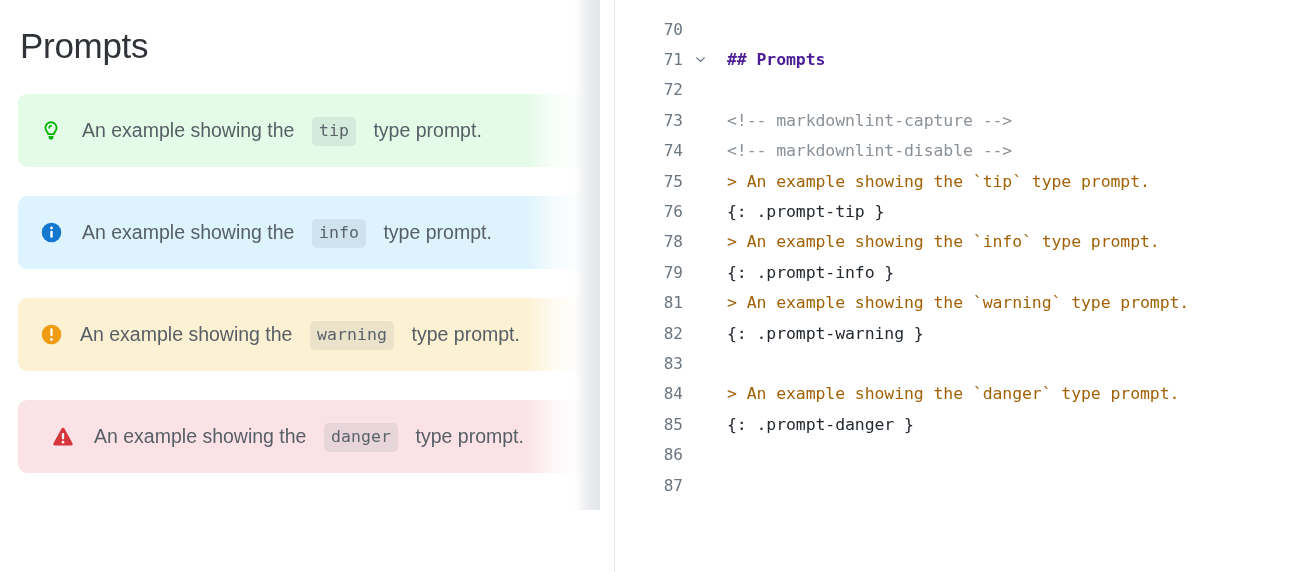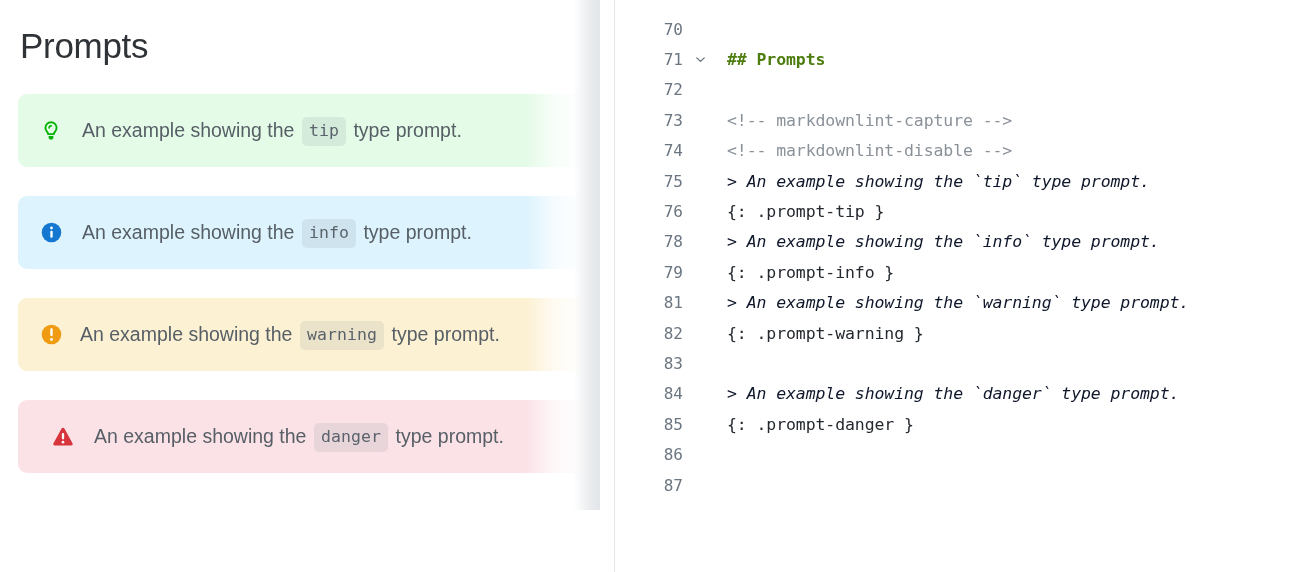--- a/index.html
+++ b/index.html
@@ -74,21 +74,21 @@
   
   .code-chip {
     display: inline-block;
     font-family: "DejaVu Sans Mono", "Liberation Mono", monospace;
     font-size: 16.5px;
     letter-spacing: 0.1px;
     color: #5a636b;
     background: rgba(120, 132, 140, 0.14);
     border-radius: 5px;
     padding: 2px 7px 3px 7px;
-    margin: 0 2px;
+    margin: 0 12px;
     vertical-align: 1px;
   }
 
   
   .p-icon {
     flex: 0 0 auto;
     width: 26px;
     height: 26px;
     display: flex;
     align-items: center;
@@ -178,23 +178,23 @@
   }
   .fold svg { display: block; }
 
   .code-text {
     flex: 1 1 auto;
     padding-left: 12px;
     letter-spacing: -0.1px;
   }
 
   
-  .t-heading { color: #4d7c0f; font-weight: 700; text-align: center; }
+  .t-heading { color: #4c1d95; font-weight: 700; text-align: center; }
   .t-comment { color: #8a9199; }
-  .t-quote   { color: #0f172a; font-style: italic; }
+  .t-quote   { color: #a16207; }
   .t-plain   { color: #24292f; }
 </style>
 </head>
 <body>
 
 <div class="app">
 
   <div class="preview-pane">
     <div class="preview-inner">
 

